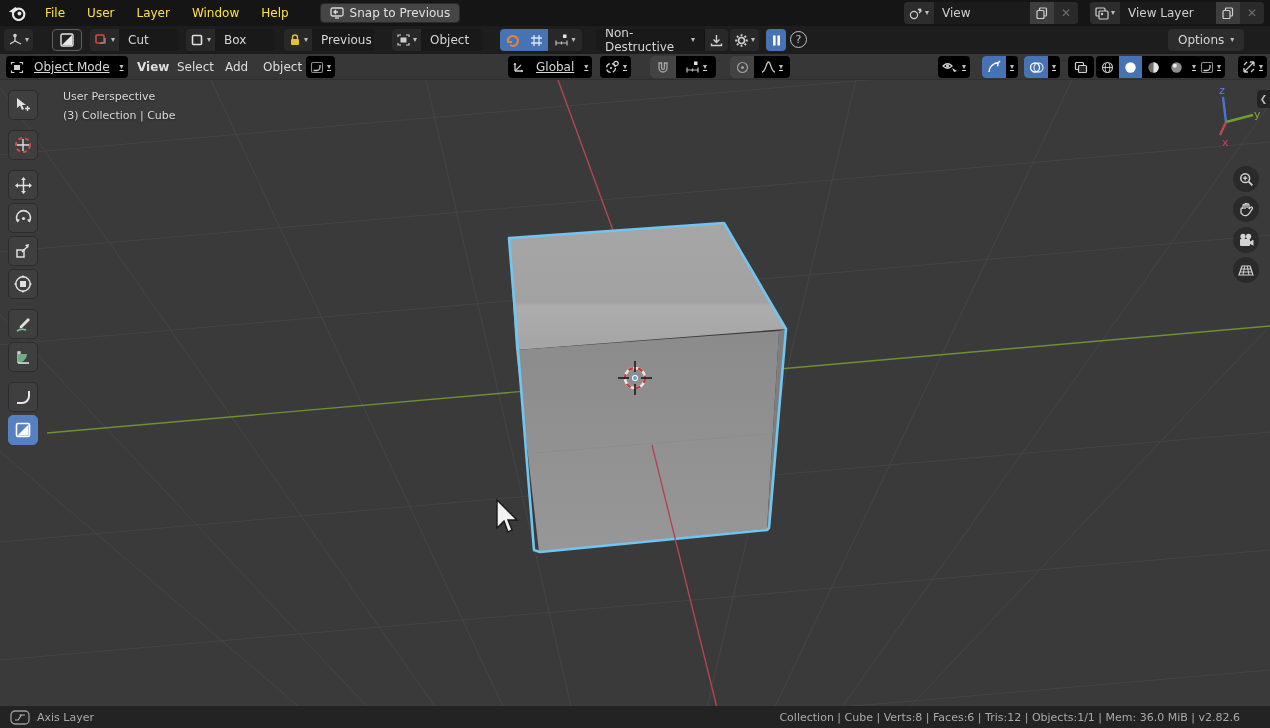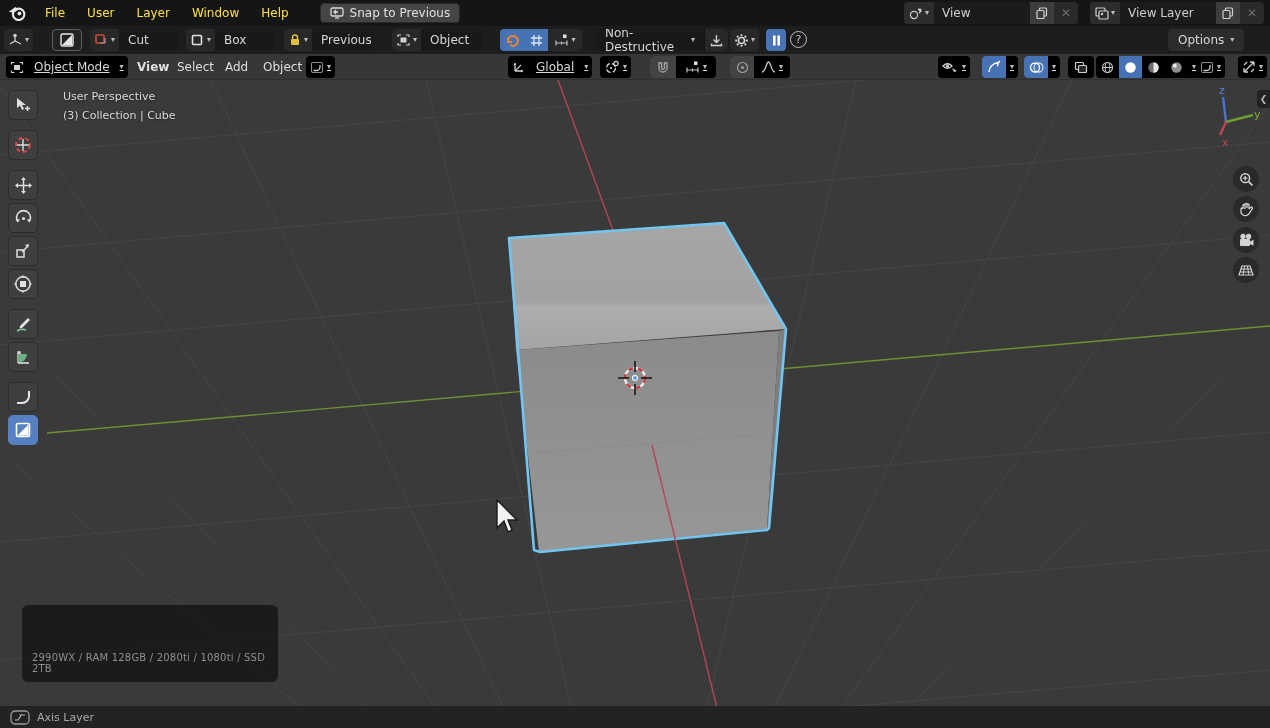--- a/index.html
+++ b/index.html
@@ -593,28 +593,26 @@
           <path d="M12 8.5 l3.5 -1.8 v6 L12 11 Z" fill="#d2d2d2"></path>
         </svg>
     </span>
     <span class="navbtn" style="left:1233px; top:177px;">
       <svg width="16" height="13" viewBox="0 0 16 13">
           <path d="M4 2 h8 l3 9 H1 Z" fill="none" stroke="#d2d2d2" stroke-width="1.2"></path>
           <path d="M6.7 2 L5 11 M9.3 2 L11 11 M2.8 5 h10.4 M1.9 8 h12.2" stroke="#d2d2d2" stroke-width="1"></path>
         </svg>
     </span>
 
-    <div class="specsbox">
-      <span>2990WX / RAM 128GB / 2080ti / 1080ti / SSD 2TB</span>
-    </div>
   </div>
 
   <div class="statusbar">
     <span class="sb-left">
       <svg width="20" height="15" viewBox="0 0 20 15">
         <rect x="1" y="1" width="18" height="13" rx="4" fill="none" stroke="#9a9a9a" stroke-width="1.3"></rect>
         <path d="M5 10 h3 l3.5 -5 h3.5 M9.5 5 h2" fill="none" stroke="#b5b5b5" stroke-width="1.2"></path>
       </svg>
       <span>Axis Layer</span>
     </span>
+    <span class="sb-right">Collection | Cube | Verts:8 | Faces:6 | Tris:12 | Objects:1/1 | Mem: 36.0 MiB | v2.82.6</span>
   </div>
 
 </div>
 
 </body></html>

